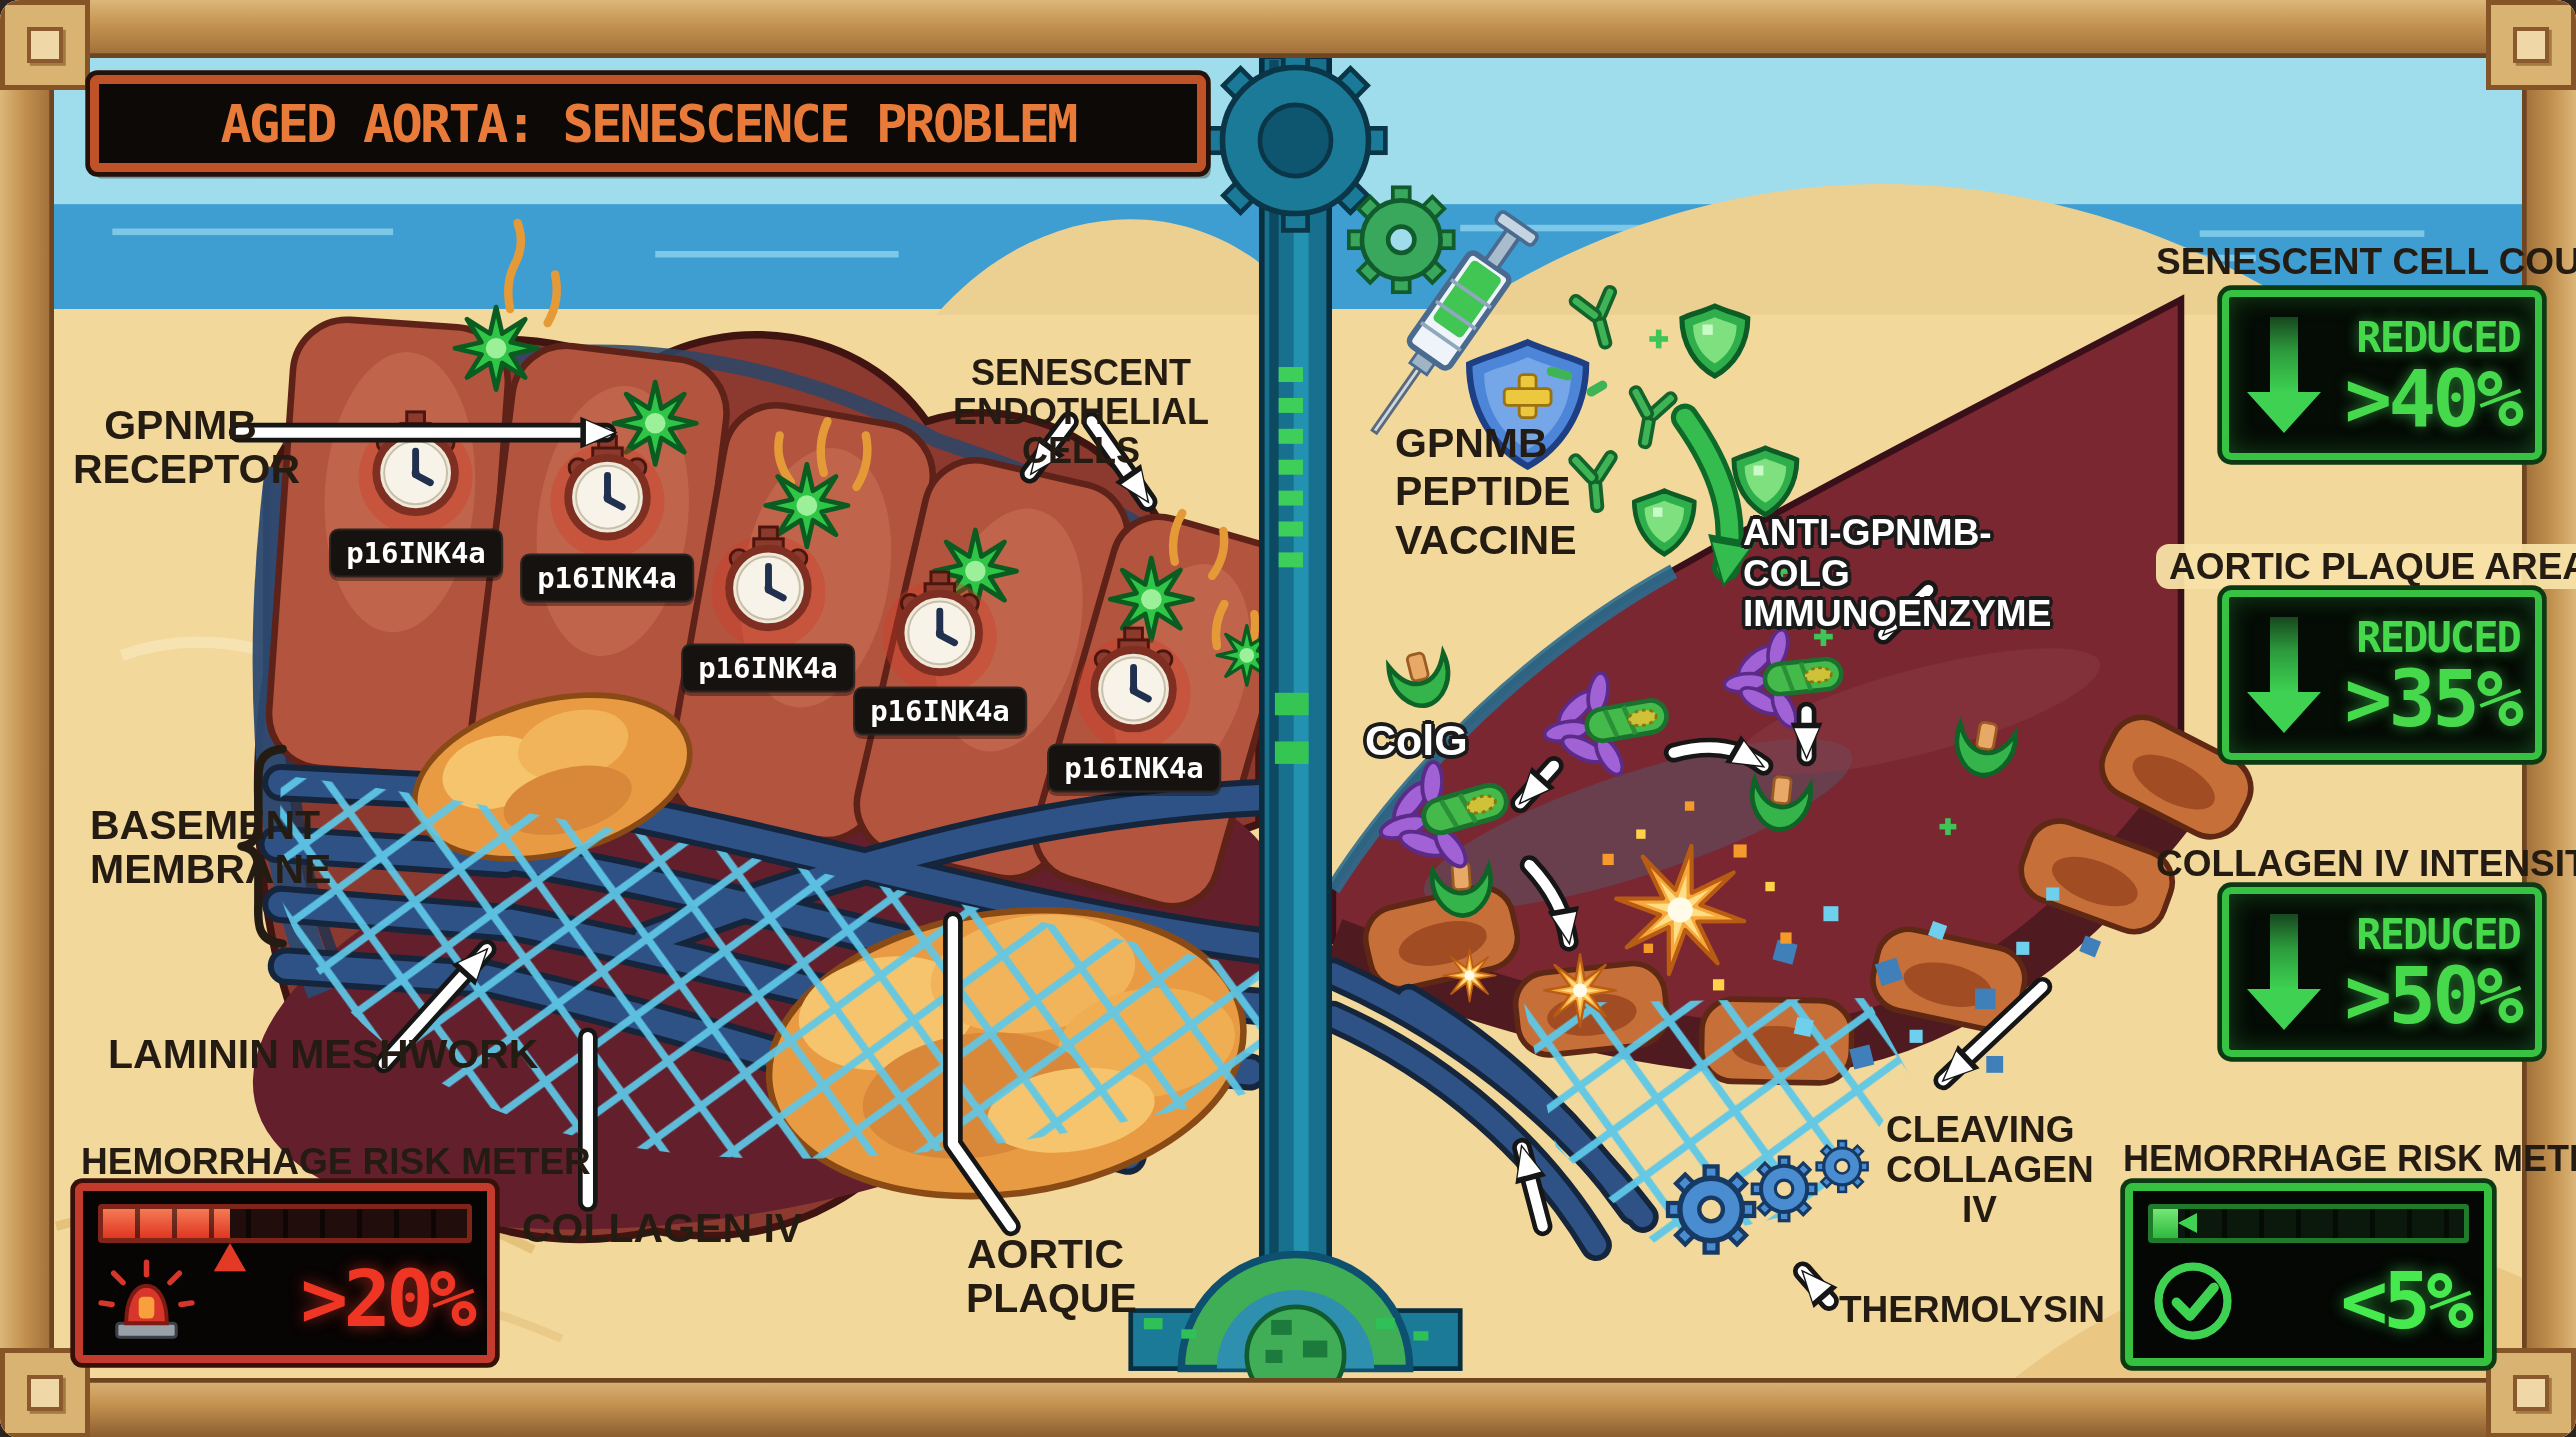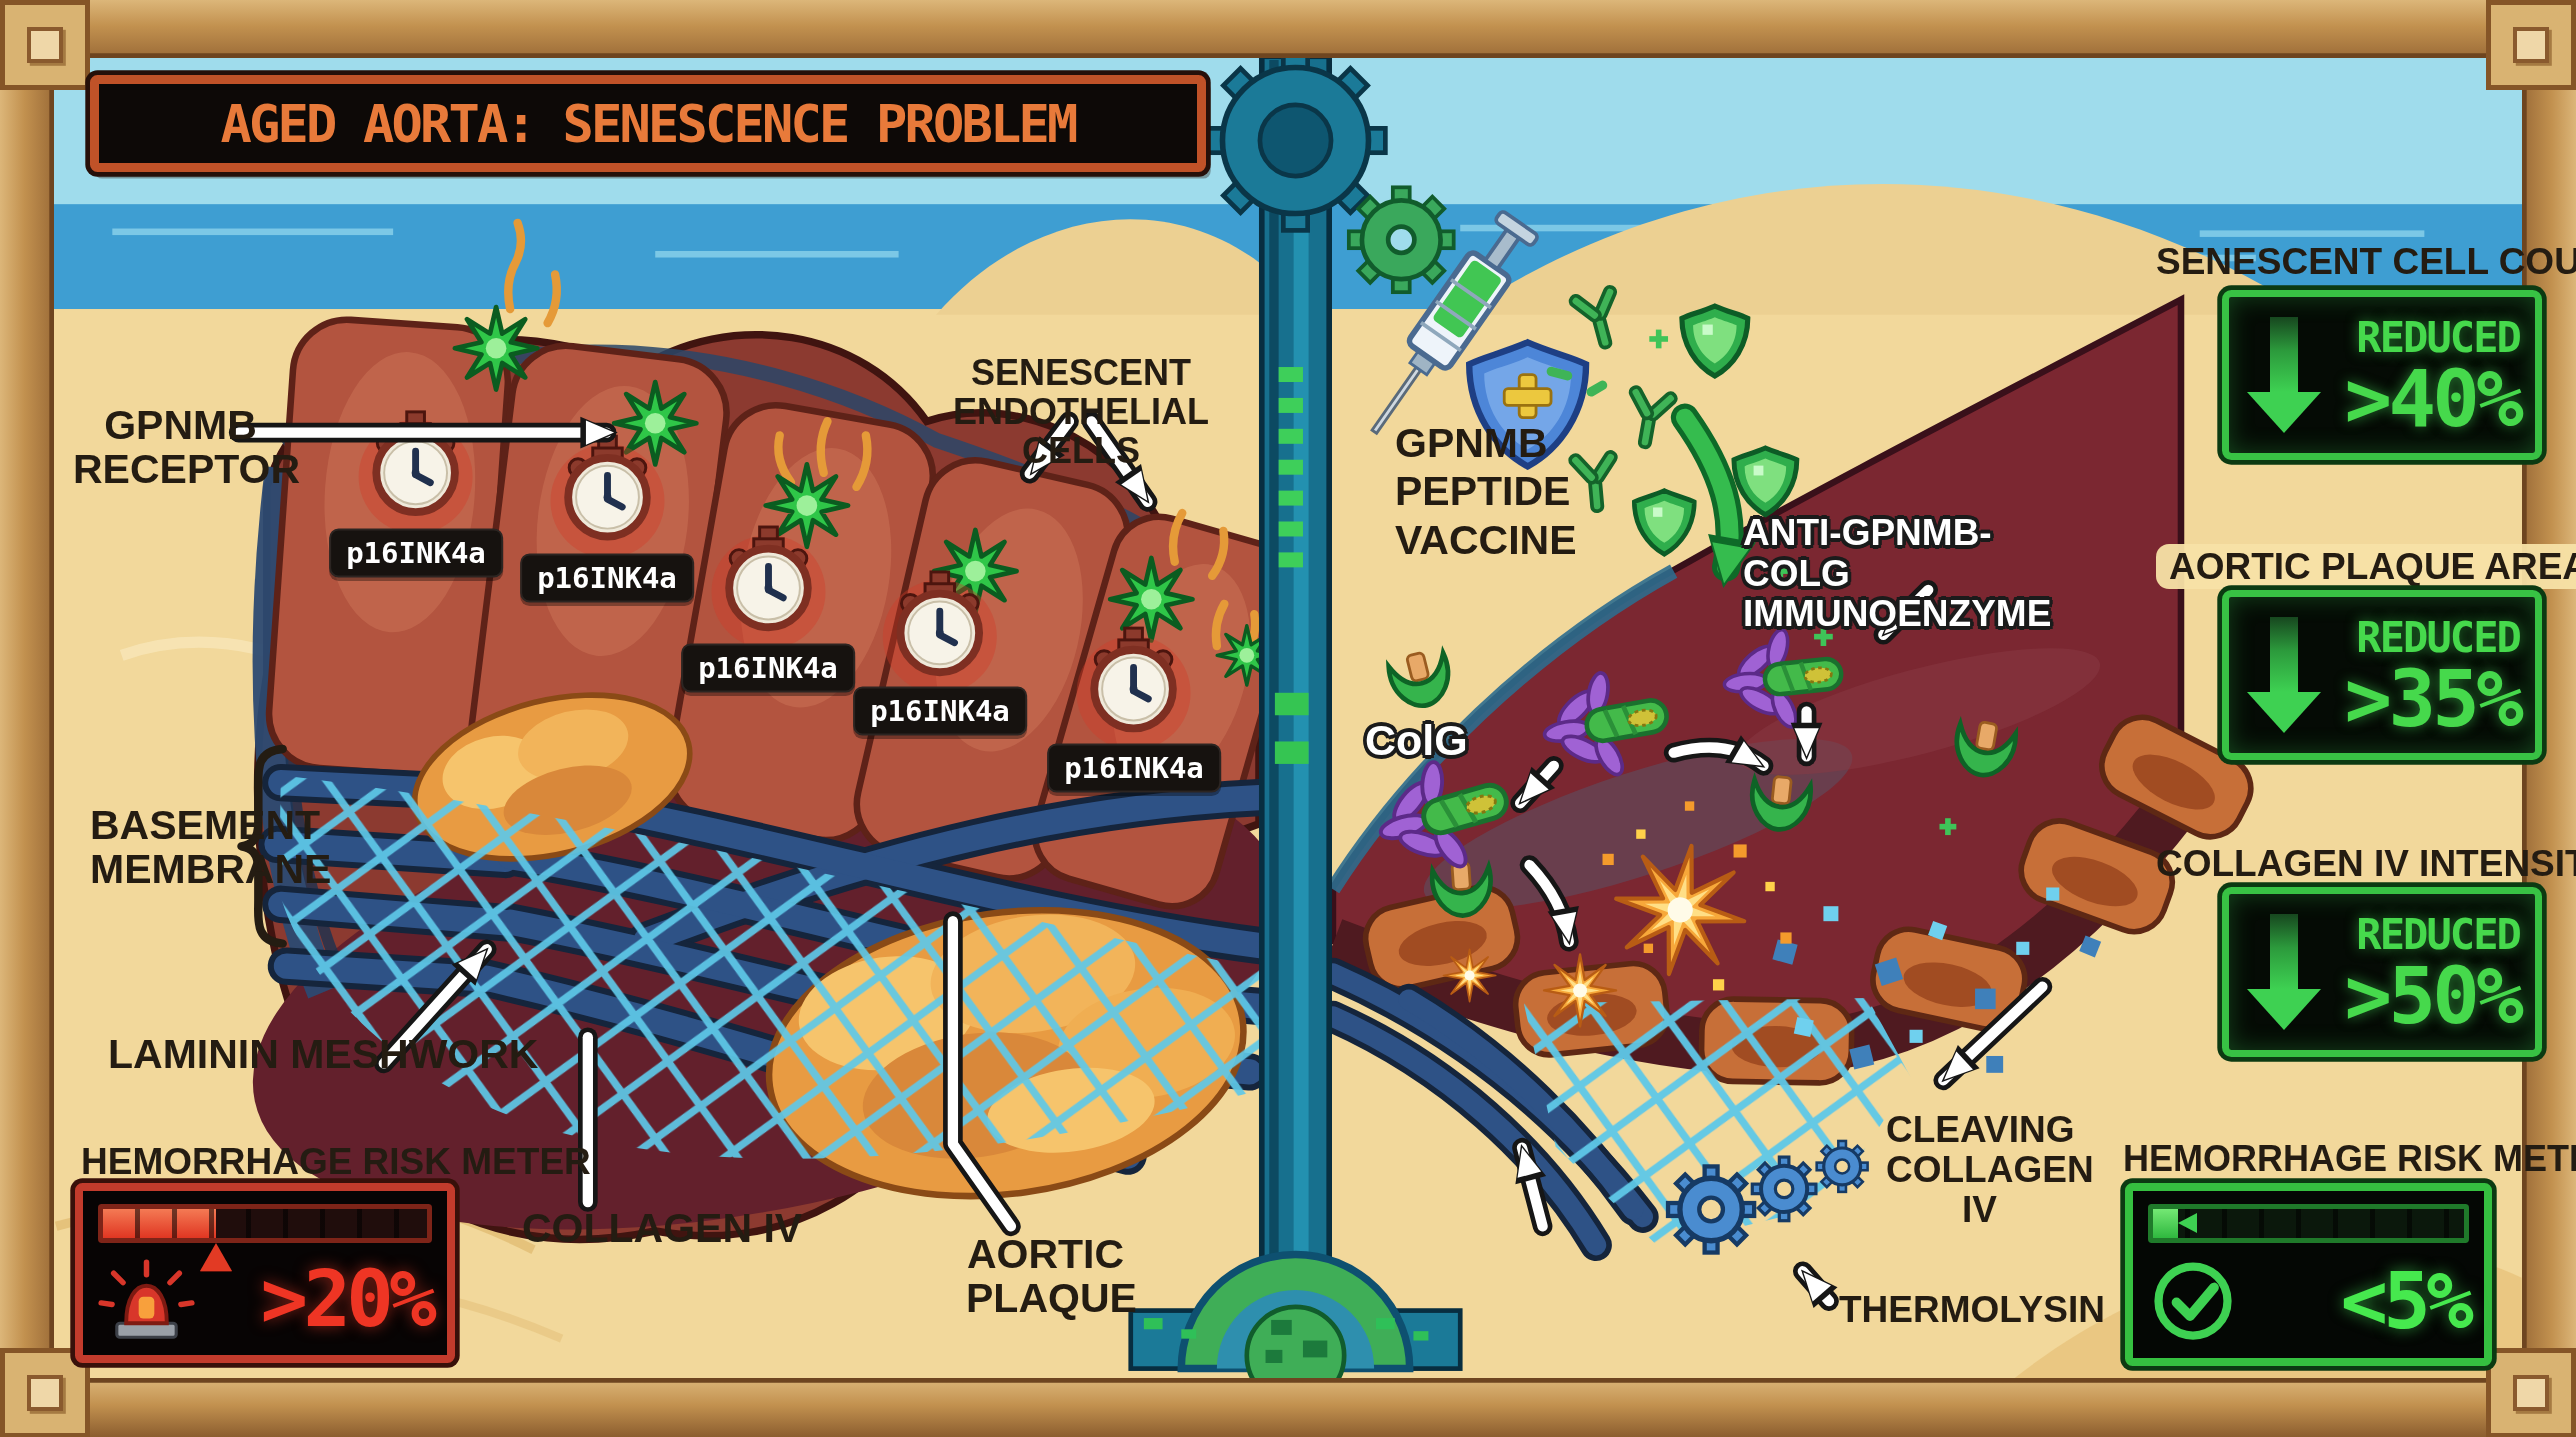--- a/index.html
+++ b/index.html
@@ -1,17 +1,17 @@
 <!DOCTYPE html>
 <html style="font-size:15px"><head>
 <meta charset="utf-8">
 <style>
   html,body{margin:0;padding:0;background:#2b2420;}
   #stage{position:relative;width:2576px;height:1438px;overflow:hidden;background:#8b5cf6;
-         font-family:"Liberation Sans",sans-serif;}
+         font-family:"Liberation Sans",sans-serif;border-radius:20px;}
   #art{position:absolute;left:0;top:0;z-index:1;}
   
   .frame{position:absolute;z-index:5;background:linear-gradient(180deg,#dcb679,#c2914f 45%,#9c6c38);}
   .frame.side{background:linear-gradient(90deg,#dcb679,#c2914f 45%,#9c6c38);}
   #frame-top{left:0;top:0;width:2576px;height:58px;box-shadow:inset 0 -4.7px 0 #6e4520;}
   #frame-bottom{left:0;bottom:0;width:2576px;height:60px;background:linear-gradient(0deg,#8a5c2e,#c2914f 55%,#dcb679);box-shadow:inset 0 4.7px 0 #6e4520;}
   #frame-left{left:0;top:0;width:54px;height:1438px;box-shadow:inset -4.7px 0 0 #6e4520;}
   #frame-right{right:0;top:0;width:54px;height:1438px;background:linear-gradient(270deg,#dcb679,#c2914f 45%,#9c6c38);box-shadow:inset 4.7px 0 0 #6e4520;}
   .corner{position:absolute;z-index:6;width:90px;height:90px;background:#d9b372;border:5.6px solid #855527;box-sizing:border-box;}
   .corner .stud{position:absolute;left:50%;top:50%;width:28px;height:28px;transform:translate(-50%,-50%);
@@ -42,21 +42,21 @@
   .dn-arrow .shaft{width:28px;height:75px;background:linear-gradient(180deg,#17471f,#2c9a3c 45%,#3ed152);}
   .dn-arrow .head{width:0;height:0;border-left:37px solid transparent;border-right:37px solid transparent;
       border-top:41px solid #3ed152;}
   .stat-right{display:flex;flex-direction:column;align-items:flex-end;flex:1;
       font-family:"DejaVu Sans Mono",monospace;color:#46d94c;text-shadow:0 0 13px rgba(70,220,90,.55);}
   .stat-status{font-size:42px;font-weight:bold;letter-spacing:-1.9px;}
   .stat-value{font-size:79px;font-weight:bold;line-height:.95;letter-spacing:-3.7px;}
   
   .meter{position:absolute;z-index:10;box-sizing:border-box;border-radius:7.5px;padding:13px 15px;
       display:flex;flex-wrap:wrap;align-content:flex-start;}
-  #meter-left{left:75px;top:1183px;width:380px;height:180px;background:#070404;border:8.4px solid #c23b2c;
+  #meter-left{left:75px;top:1183px;width:420px;height:180px;background:#070404;border:8.4px solid #c23b2c;
       box-shadow:0 0 0 4.7px #38100a;}
   #meter-right{left:2125px;top:1183px;width:367px;height:183px;background:#040704;border:8.4px solid #35c040;
       box-shadow:0 0 0 4.7px #0c3a12;}
   .bar{position:relative;width:100%;height:39px;box-sizing:border-box;border-radius:3.7px;}
   #meter-left .bar{border:5.6px solid #7e2418;background:#200d0c;}
   #meter-right .bar{border:5.6px solid #1f7a2a;background:#0b180c;}
   .bar .segs{position:absolute;inset:0;background:repeating-linear-gradient(90deg,transparent 0 32px,rgba(0,0,0,.55) 32px 37px);}
   #meter-left .fill{position:absolute;left:0;top:0;bottom:0;width:35%;background:linear-gradient(180deg,#f47a54,#e03622);}
   #meter-right .fill{position:absolute;left:0;top:0;bottom:0;width:8%;background:linear-gradient(180deg,#74e874,#2fb83f);}
   #meter-left .mk{position:absolute;left:35%;top:34px;width:0;height:0;margin-left:-16px;

